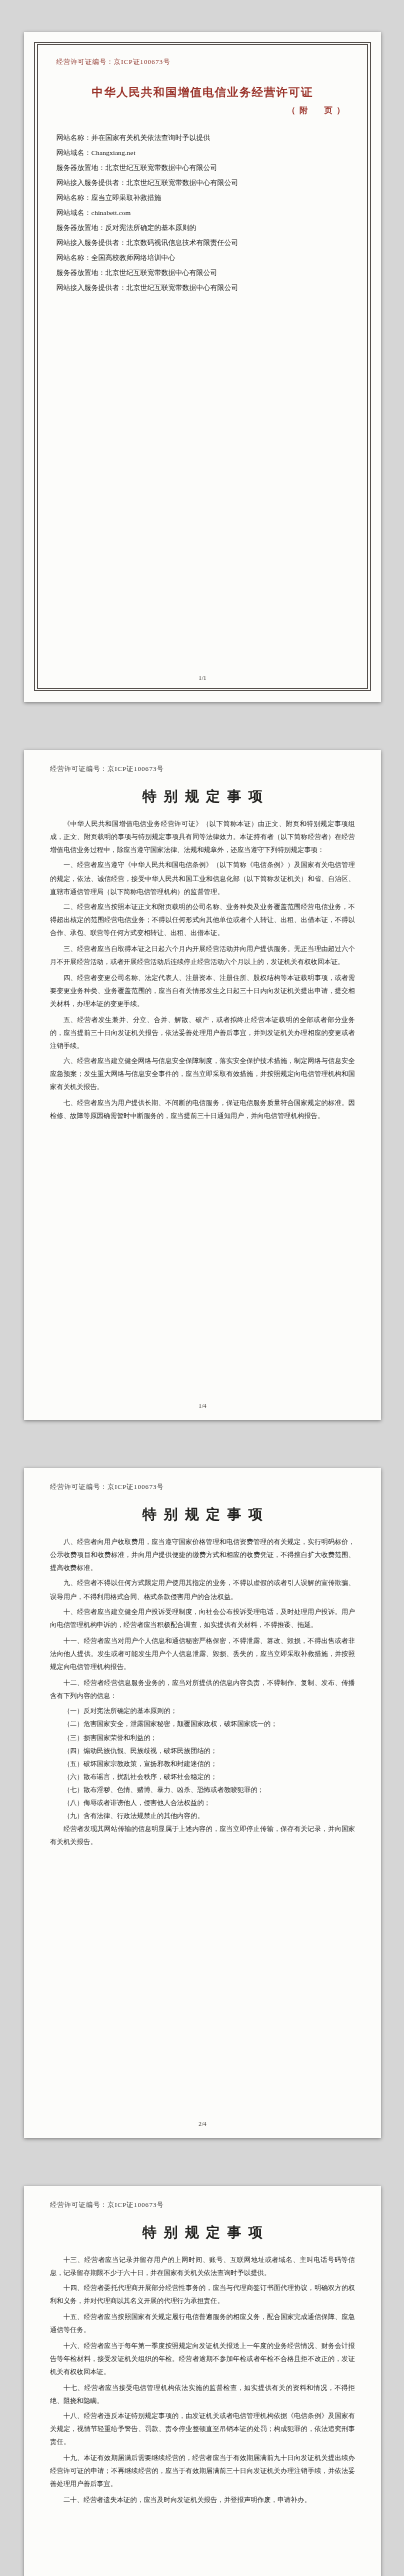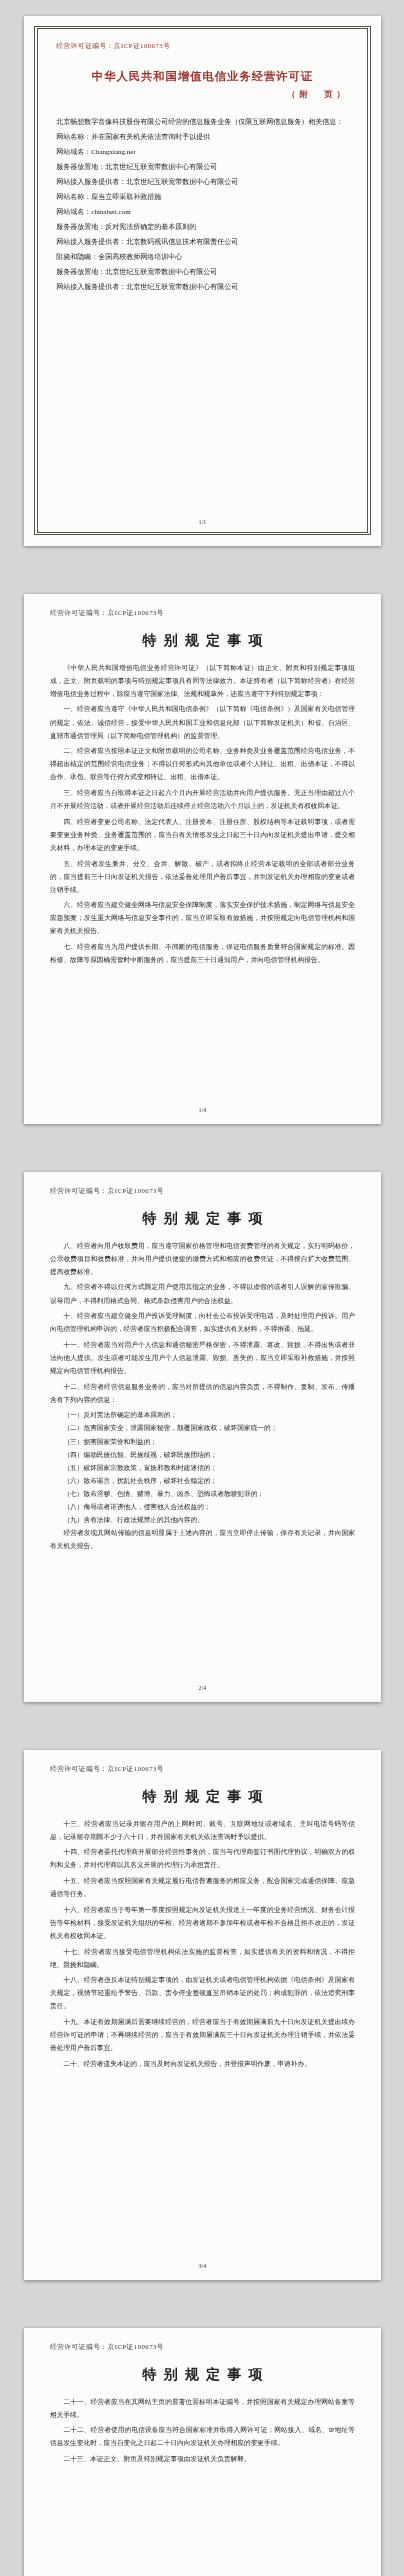--- a/index.html
+++ b/index.html
@@ -8,22 +8,22 @@
     background: #d6d6d6;
     font-family: "Liberation Serif", serif;
   }
   .canvas {
     width: 405px;
     padding: 15.5px 0 12.4px;
     box-sizing: border-box;
   }
   .page {
     width: 357px;
-    height: 530px;
-    margin: 0 auto 48px;
+    height: 670px;
+    margin: 16px auto 48px;
     background: #fcfcfa;
     box-shadow: 0 1px 3.6px rgba(0,0,0,0.40), 0 0 0.5px rgba(0,0,0,0.35);
     position: relative;
     box-sizing: border-box;
   }
   .page:last-child { margin-bottom: 0; }
 
   
   .page-cover { padding: 10.3px; }
   .frame {
@@ -118,30 +118,29 @@
 
 <div class="canvas">
 
   <section class="page page-cover">
     <div class="frame">
       <div class="frame-inner">
         <div class="cover-header">经营许可证编号：京ICP证100673号</div>
         <h1 class="cover-title">中华人民共和国增值电信业务经营许可证</h1>
         <div class="cover-subtitle">（附　页）</div>
         <div class="cover-body">
-          <p class="info-line">北京畅想数字音像科技股份有限公司经营的信息服务业务（仅限互联网信息服务）相关信息：</p>
           <p class="info-line">网站名称：并在国家有关机关依法查询时予以提供</p>
           <p class="info-line">网站域名：Changxiang.net</p>
           <p class="info-line">服务器放置地：北京世纪互联宽带数据中心有限公司</p>
           <p class="info-line">网站接入服务提供者：北京世纪互联宽带数据中心有限公司</p>
           <p class="info-line">网站名称：应当立即采取补救措施</p>
           <p class="info-line">网站域名：chinabett.com</p>
           <p class="info-line">服务器放置地：反对宪法所确定的基本原则的</p>
           <p class="info-line">网站接入服务提供者：北京数码视讯信息技术有限责任公司</p>
-          <p class="info-line">阻挠和隐瞒：全国高校教师网络培训中心</p>
+          <p class="info-line">网站名称：全国高校教师网络培训中心</p>
           <p class="info-line">服务器放置地：北京世纪互联宽带数据中心有限公司</p>
           <p class="info-line">网站接入服务提供者：北京世纪互联宽带数据中心有限公司</p>
         </div>
         <div class="page-footer">1/1</div>
       </div>
     </div>
   </section>
 
   <section class="page page-prov">
     <div class="prov-header">经营许可证编号：京ICP证100673号</div>

